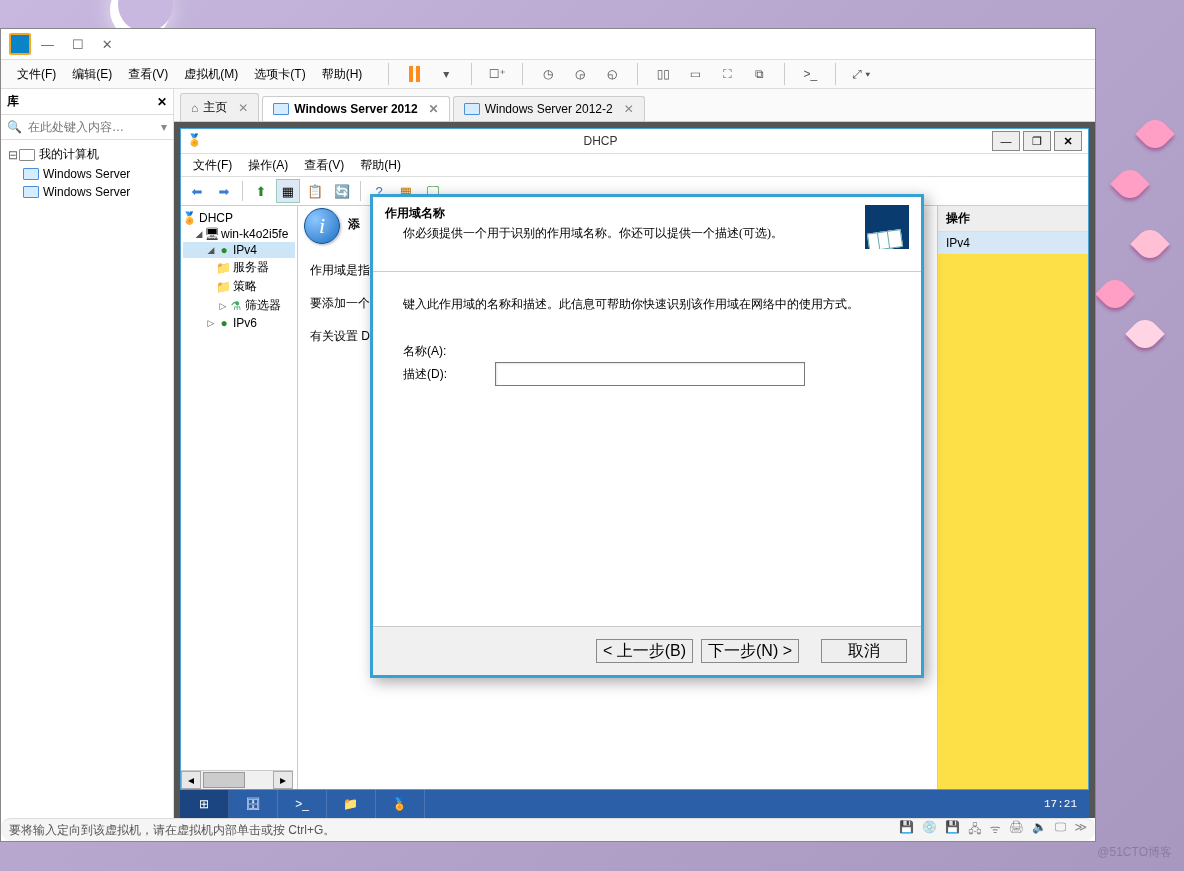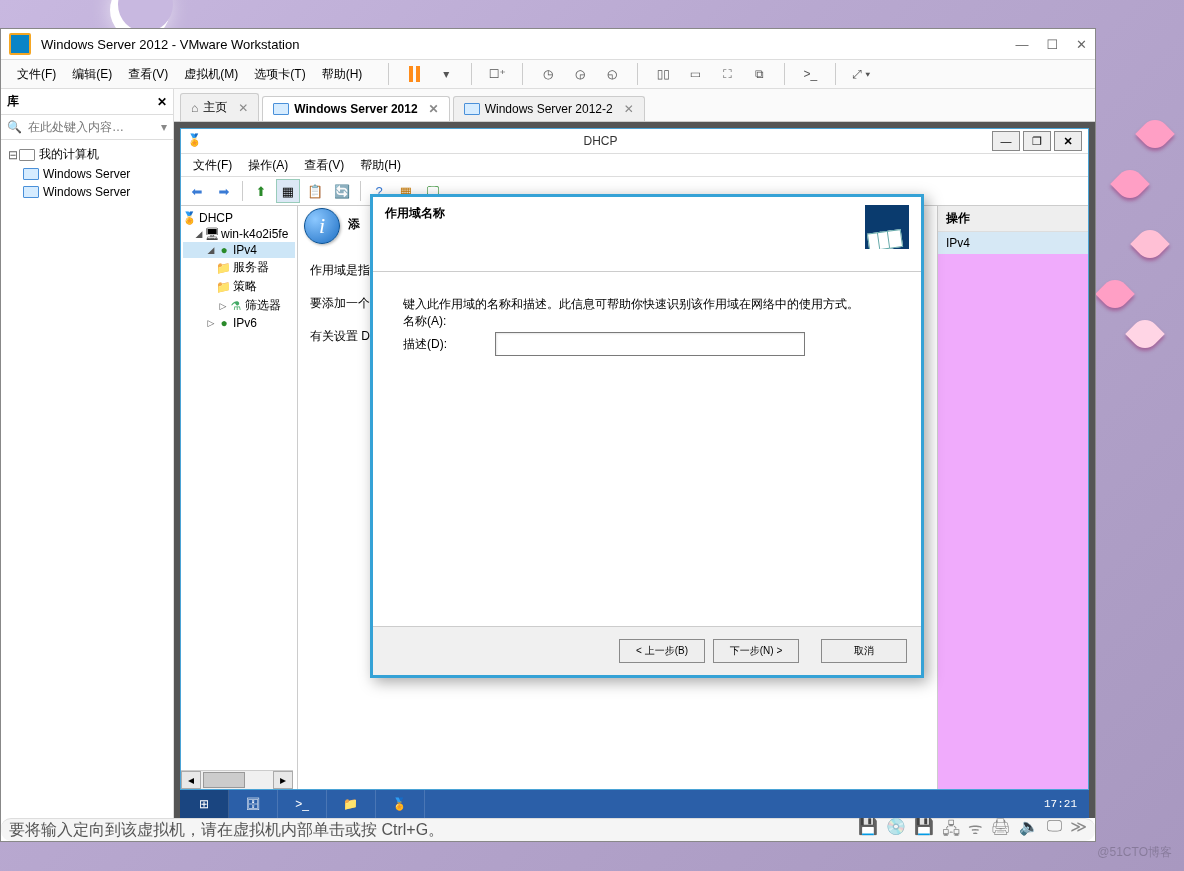--- a/index.html
+++ b/index.html
@@ -41,21 +41,21 @@
 .vm-tree-row.l1{padding-left:22px;text-align:center;}
 .monitor-ico{display:inline-block;width:14px;height:10px;border:1px solid #888;border-radius:1px;position:relative;}
 .monitor-ico.on{border-color:#4a90d9;background:#d6ecff;}
 .vm-main{flex:1;display:flex;flex-direction:column;background:#eee;}
 .vm-tabs{height:28px;display:flex;align-items:flex-end;padding:4px 6px 0 6px;background:#fafafa;border-bottom:1px solid #ccc;}
 .vm-tab{display:flex;align-items:center;padding:5px 10px;border:1px solid #ccc;border-bottom:none;background:#f0f0f0;margin-right:3px;border-radius:3px 3px 0 0;cursor:pointer;gap:5px;}
 .vm-tab.active{background:#fff;font-weight:600;}
 .vm-tab .tabclose{margin-left:6px;color:#888;}
 .home-ico{color:#666;}
 .vm-stage{flex:1;background:#555;position:relative;overflow:hidden;}
-.vm-status{height:22px;border-top:1px solid #ddd;display:flex;align-items:center;padding:0 8px;background:#f5f5f5;font-size:16px;color:#555;border-radius:10px;}
+.vm-status{height:22px;border-top:1px solid #ddd;display:flex;align-items:center;padding:0 8px;background:#f5f5f5;font-size:12px;color:#555;border-radius:10px;}
 .vm-status .right-icons{margin-left:auto;display:flex;gap:8px;color:#888;}
 
 
 .guest{position:absolute;top:6px;left:6px;right:6px;bottom:0;background:#1a6e9e;}
 .guest-taskbar{position:absolute;bottom:0;left:0;right:0;height:28px;background:#2b5fa8;display:flex;align-items:center;}
 .taskitem{width:48px;height:28px;display:flex;align-items:center;justify-content:center;border-right:1px solid rgba(255,255,255,0.15);color:#fff;}
 .taskitem.start{background:#1a4580;}
 .guest-clock{margin-left:auto;padding:0 12px;color:#fff;font-size:11px;font-family:Liberation Mono, monospace;}
 
 
@@ -74,42 +74,42 @@
 .mmc-tree{width:112px;border-right:1px solid #ccc;padding:4px 2px;overflow:hidden;}
 .trow{display:flex;align-items:center;white-space:nowrap;padding:1px 0;cursor:pointer;}
 .trow .expd{width:12px;text-align:center;color:#555;font-size:9px;}
 .trow .tic{width:14px;height:14px;margin-right:2px;display:flex;align-items:center;justify-content:center;}
 .trow.sel{background:#cde6f7;}
 .ind1{padding-left:10px;} .ind2{padding-left:22px;} .ind3{padding-left:34px;}
 .mmc-center{flex:1;padding:8px 12px;position:relative;background:#fff;}
 .mmc-scroll{position:absolute;left:0;right:0;bottom:0;height:18px;border-top:1px solid #ccc;background:#f0f0f0;display:flex;align-items:center;}
 .mmc-scroll .sbtn{width:18px;height:16px;border:1px solid #aaa;background:#e8e8e8;display:flex;align-items:center;justify-content:center;}
 .mmc-scroll .thumb{width:40px;height:14px;background:#ccc;border:1px solid #999;margin:0 2px;}
-.mmc-actions{width:150px;border-left:1px solid #ccc;background:#f0abfc;}
+.mmc-actions{width:150px;border-left:1px solid #ccc;background:#fde047;}
 .act-head{background:#eee;padding:4px 8px;border-bottom:1px solid #ddd;font-weight:600;}
 .act-sub{padding:4px 8px;background:#d6e8f5;}
 .act-item{padding:6px 18px;cursor:pointer;}
 
 
 .wizard{position:absolute;top:66px;left:190px;width:548px;height:478px;background:#fff;border:3px solid #35a2d6;box-shadow:4px 4px 14px rgba(0,0,0,0.35);}
 .wiz-title{height:28px;background:#35a2d6;color:#fff;display:flex;align-items:center;justify-content:center;font-size:13px;}
 .wiz-header{height:58px;border-bottom:1px solid #ccc;display:flex;padding:8px 12px;background:#fff;}
 .wiz-header .ht{flex:1;font-family:Liberation Serif, serif;}
 .wiz-header .ht b{font-size:12px;}
 .wiz-header .ht .sub{padding-left:18px;font-size:12px;margin-top:3px;}
 .wiz-header .hicon{width:44px;height:44px;background:#0a3b6e;display:flex;align-items:flex-end;justify-content:center;overflow:hidden;}
 .doc-stack{display:flex;gap:-4px;transform:rotate(-8deg);}
 .doc-stack div{width:12px;height:16px;background:#fff;border:1px solid #6aa;margin-left:-4px;}
 .wiz-body{padding:24px 30px;font-size:12px;}
-.wiz-body .hint{}
+.wiz-body .hint{margin-bottom:30px;}
 .wiz-row{display:flex;align-items:center;margin-bottom:2px;}
 .wiz-row label{width:80px;text-align:left;padding-right:12px;}
 .wiz-row input{width:300px;height:20px;border:1px solid #7a7a7a;padding:1px 4px;font-size:12px;box-shadow:inset 1px 1px 2px rgba(0,0,0,0.1);}
 .wiz-footer{position:absolute;bottom:0;left:0;right:0;height:48px;border-top:1px solid #ccc;display:flex;justify-content:flex-end;align-items:center;padding:0 14px;gap:8px;background:#f0f0f0;}
-.wiz-btn{min-width:86px;height:24px;background:#eee;border:1px solid #8a8a8a;cursor:pointer;font-size:10px;}
+.wiz-btn{min-width:86px;height:24px;background:#eee;border:1px solid #8a8a8a;cursor:pointer;font-size:16px;}
 .info-icon{position:absolute;width:34px;height:34px;border-radius:50%;background:radial-gradient(circle at 30% 30%,#8cc8ff,#1e6fc4);color:#fff;font-family:Georgia,serif;font-style:italic;font-size:22px;display:flex;align-items:center;justify-content:center;border:1px solid #0a5090;box-shadow:1px 1px 3px rgba(0,0,0,0.3);}
 
 .watermark{position:absolute;right:12px;bottom:10px;color:rgba(0,0,0,0.2);font-size:12px;}
 </style>
 </head>
 <body>
 
 <div class="desktop">
   <div class="moon"></div>
   <div class="flowers">
@@ -117,21 +117,20 @@
       <div class="flower f2"></div>
       <div class="flower f3"></div>
       <div class="flower f4"></div>
       <div class="flower f5"></div>
   </div>
 
   <div class="vmware">
 
     <div class="vm-title">
       <div class="vm-logo"></div>
-      <div class="vm-title-text">Windows Server 2012 - VMware Workstation</div>
       <div class="vm-winbtns">
         <span>—</span>
         <span>☐</span>
         <span>✕</span>
       </div>
     </div>
 
     <div class="vm-menubar">
       <span class="vm-menu-item">文件(F)</span>
       <span class="vm-menu-item">编辑(E)</span>
@@ -298,20 +297,21 @@
                   <div class="act-head">操作</div>
                   <div class="act-sub">IPv4</div>
                 </div>
               </div>
             </div>
 
             <div class="wizard">
               <div class="wiz-header">
                 <div class="ht">
                   <b>作用域名称</b>
+                  <div class="sub">你必须提供一个用于识别的作用域名称。你还可以提供一个描述(可选)。</div>
                 </div>
                 <div class="hicon">
                     <div class="doc-stack">
                       <div></div>
                       <div></div>
                       <div></div>
                     </div>
                   </div>
               </div>
               <div class="wiz-body">

